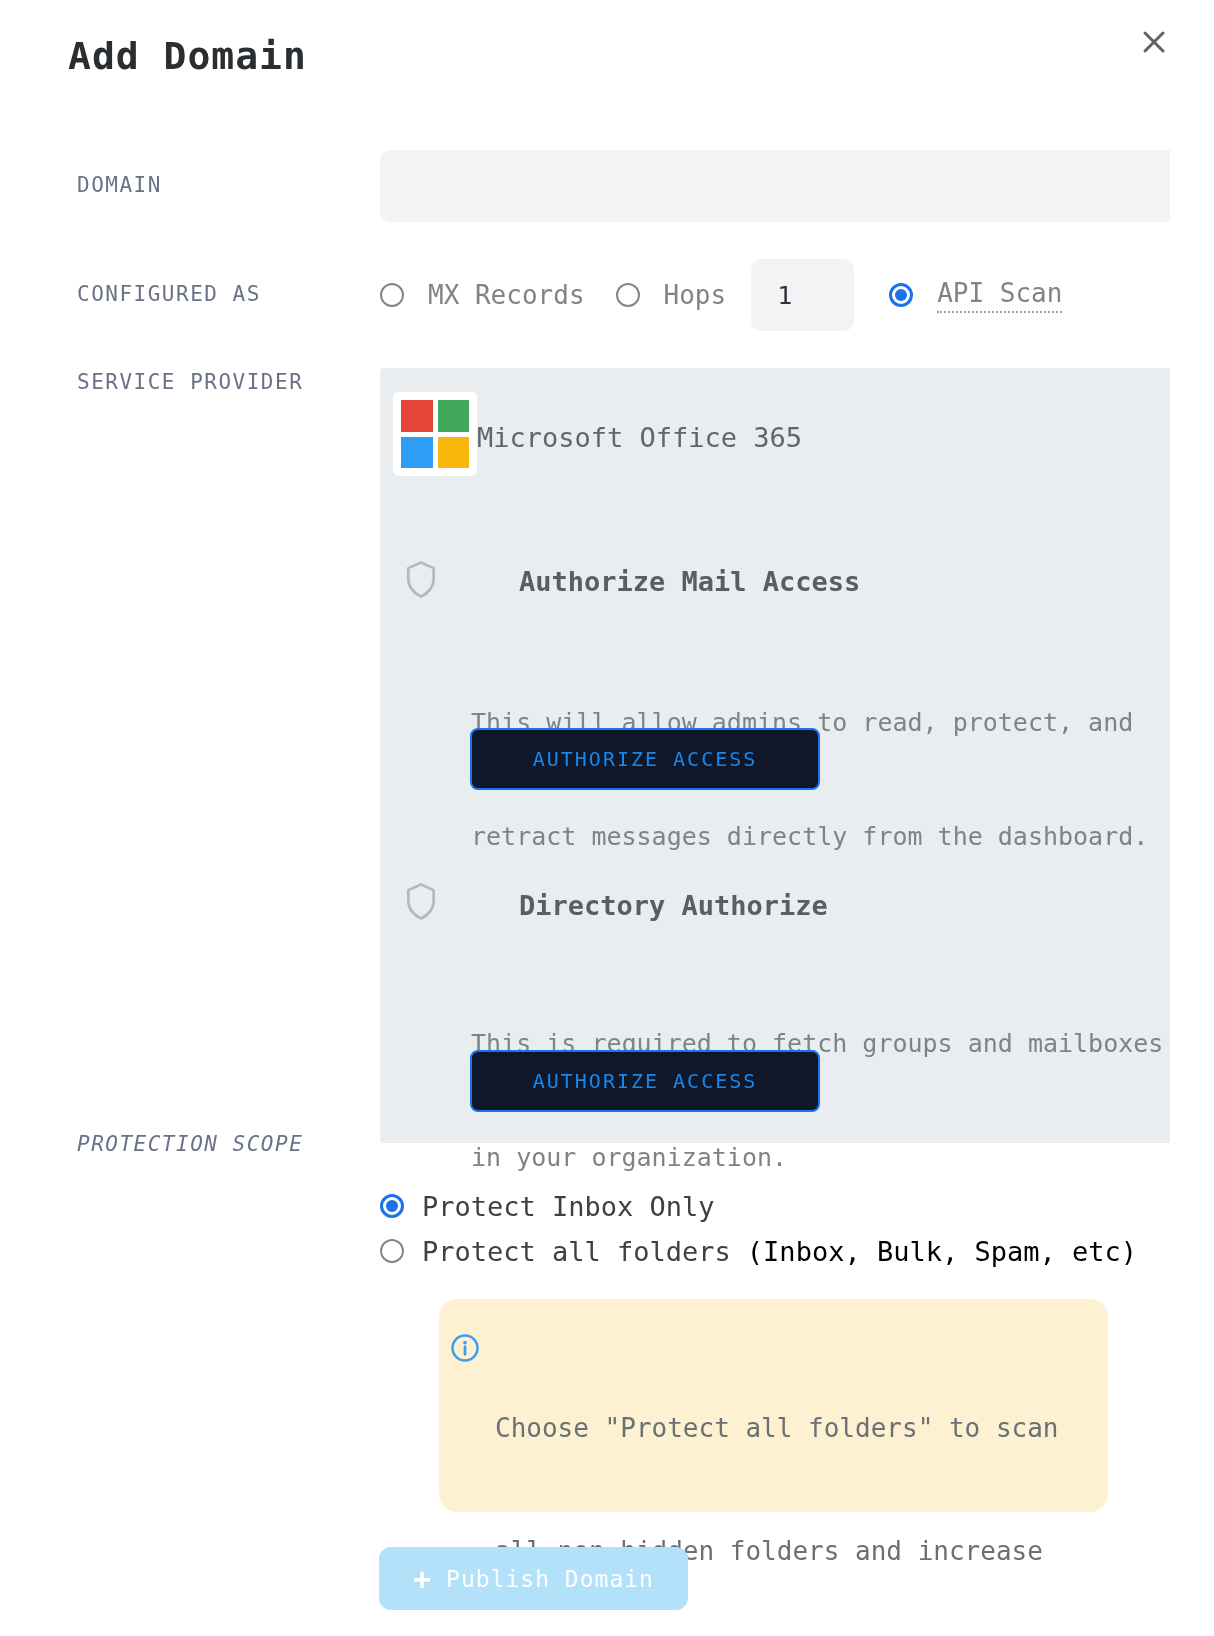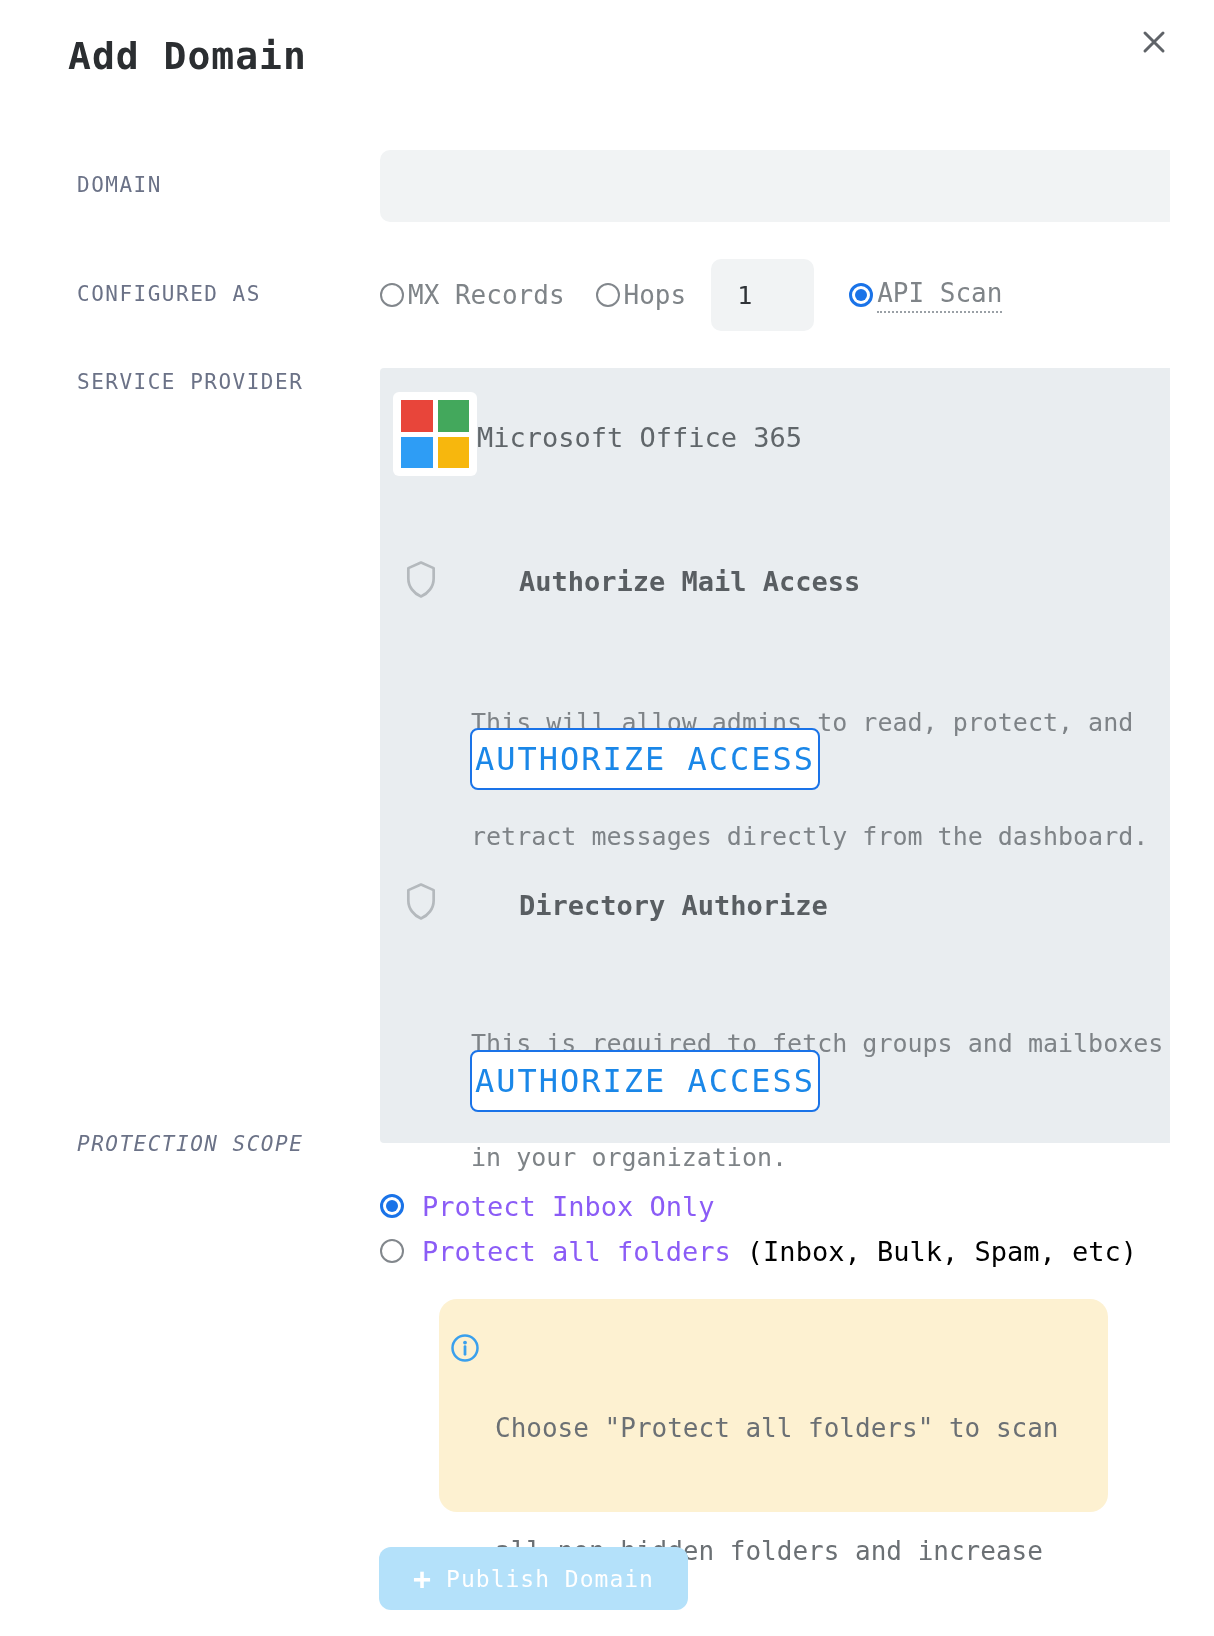--- a/index.html
+++ b/index.html
@@ -23,47 +23,47 @@
     left:336px; top:150px; width:840px; height:72px;
     background:#f1f3f4; border:none; outline:none; border-radius:10px;
     font-family:inherit; font-size:25px; color:#2f3337; padding:0 24px;
   }
 
   
   .configured-row { left:336px; top:259px; height:72px; display:flex; align-items:center; }
   .radio { width:24px; height:24px; border-radius:50%; border:2px solid #82878c; background:#ffffff; flex:none; cursor:pointer; }
   .radio.selected { border:3px solid #1a73e8; position:relative; }
   .radio.selected::after { content:""; position:absolute; left:50%; top:50%; width:12px; height:12px; margin:-6px 0 0 -6px; border-radius:50%; background:#1a73e8; }
-  .radio-label { font-size:26px; color:#7f8488; margin-left:4px; cursor:pointer; }
+  .radio-label { font-size:26px; color:#7f8488; margin-left:24px; cursor:pointer; }
   .radio-label.dotted { border-bottom:2px dotted #9aa0a6; padding-bottom:3px; }
   .hops-input {
     margin-left:25px; width:103px; height:72px; background:#f1f3f4; border:none; outline:none;
     border-radius:10px; font-family:inherit; font-size:25px; color:#2f3337; padding:0 0 0 26px;
   }
 
   
   .provider-panel { left:336px; top:368px; width:840px; height:775px; background:#e9edf0; border-radius:4px; }
   .logo-card { position:absolute; left:13px; top:24px; width:84px; height:84px; background:#ffffff; border-radius:6px; padding:8px; display:grid; grid-template-columns:1fr 1fr; grid-template-rows:1fr 1fr; gap:5px; }
   .sq { width:100%; height:100%; }
   .sq.red { background:#e8453a; } .sq.green { background:#43a85c; }
   .sq.blue { background:#2e9df5; } .sq.yellow { background:#f7b70d; }
   .provider-name { position:absolute; left:97px; top:54px; font-size:27px; color:#60666a; }
 
   .shield { position:absolute; width:38px; height:44px; }
   .auth-title { position:absolute; font-size:27px; font-weight:bold; color:#595e62;margin-left:48px; }
   .auth-desc { position:absolute; font-size:25px; line-height:38px; color:#7e8387; white-space:pre; }
   .auth-btn {
-    position:absolute; width:350px; height:62px; background:#ffffff; border:2px solid #1a73e8;
-    border-radius:8px; color:#1a87e8; font-family:inherit; font-size:32px; letter-spacing:2px;
+    position:absolute; width:350px; height:62px; background:#0f172a; border:2px solid #1a73e8;
+    border-radius:8px; color:#1a87e8; font-family:inherit; font-size:20px; letter-spacing:2px;
     display:flex; align-items:center; justify-content:center; cursor:pointer;
   }
 
   
   .scope-row { left:336px; height:48px; display:flex; align-items:center; }
-  .scope-label { font-size:27px; color:#8b5cf6; margin-left:18px; cursor:pointer; }
+  .scope-label { font-size:27px; color:#404040; margin-left:18px; cursor:pointer; }
   .scope-hint { font-size:27px; color:#000000; margin-left:16px; }
 
   .info-box { left:395px; top:1299px; width:669px; height:213px; background:#fdf1d1; border-radius:18px; }
   .info-icon { position:absolute; left:11px; top:34px; width:30px; height:30px; }
   .info-text { position:absolute; left:56px; top:27px; font-size:26px; line-height:41px; color:#6b7074; white-space:pre; }
 
   
   .publish-btn {
     left:335px; top:1547px; width:309px; height:63px; background:#b4e1fa; border:none; border-radius:12px;
     display:flex; align-items:center; justify-content:center; gap:15px; cursor:default;

